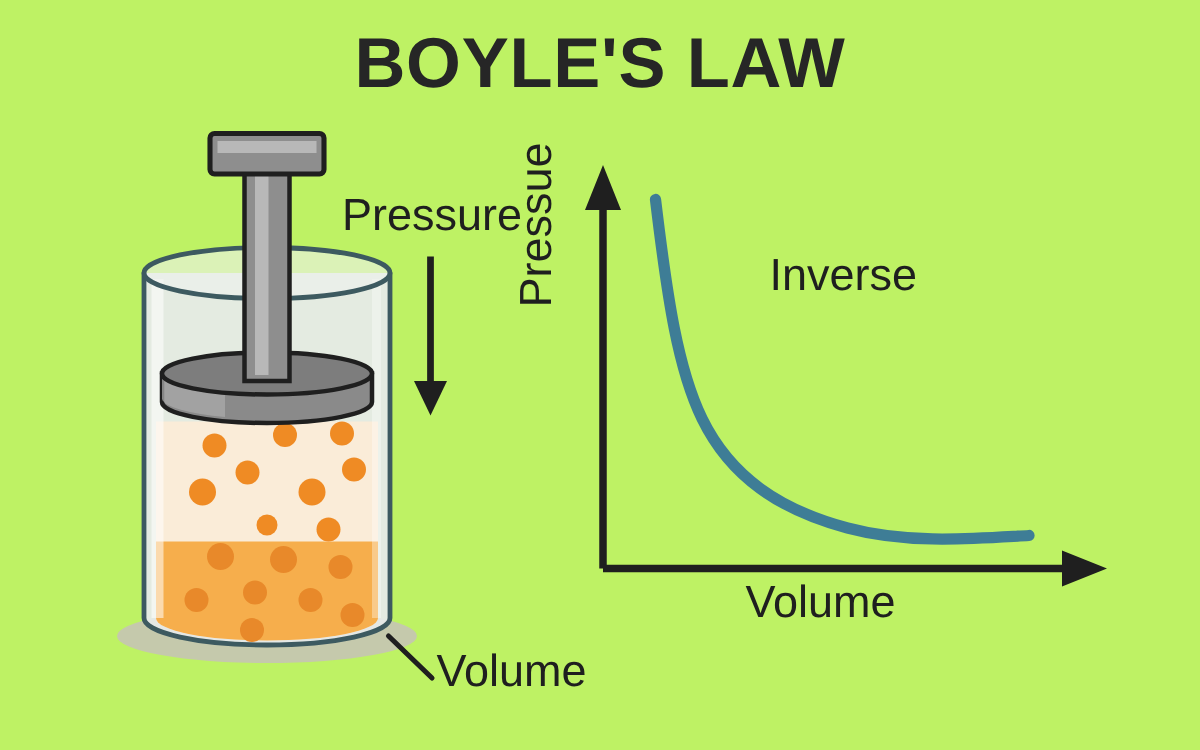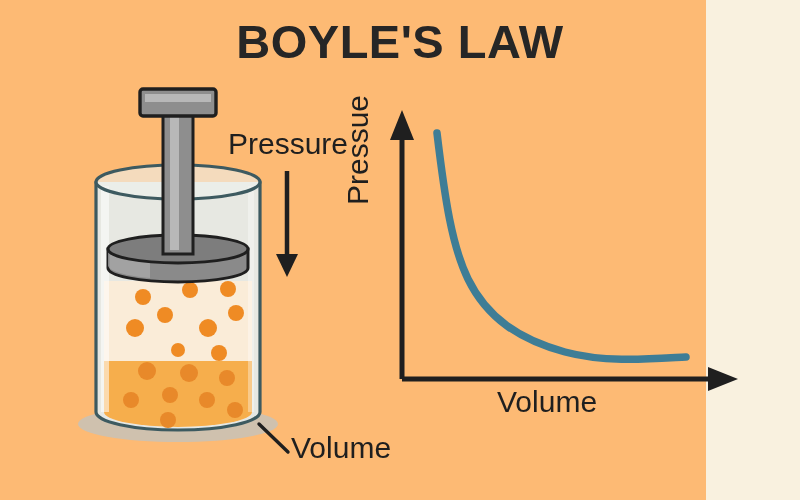--- a/index.html
+++ b/index.html
@@ -8,23 +8,23 @@
   }
   body {
     width: 800px;
     height: 500px;
     background: #f9f1df;
     font-family: "Liberation Sans", sans-serif;
     overflow: hidden;
   }
   #stage {
     position: relative;
-    width: 706px;
+    width: 800px;
     height: 500px;
-    background: #fdba74;
+    background: #bef264;
   }
   #scene {
     position: absolute;
     inset: 0;
   }
   .ttl {
     position: absolute;
     top: 14px;
     left: 0;
     width: 800px;
@@ -158,15 +158,16 @@
 
   <div class="lbl" id="lbl-pressure-arrow">Pressure</div>
 
   <div class="lbl" id="lbl-volume-cyl">Volume</div>
 
   <div class="lbl" id="lbl-pressure-axis">Pressue</div>
 
   <div class="lbl" id="lbl-volume-axis">Volume</div>
 
   <div class="lbl" id="lbl-inverse">
+    <span>Inverse</span>
   </div>
 
 </div>
 
 </body></html>

